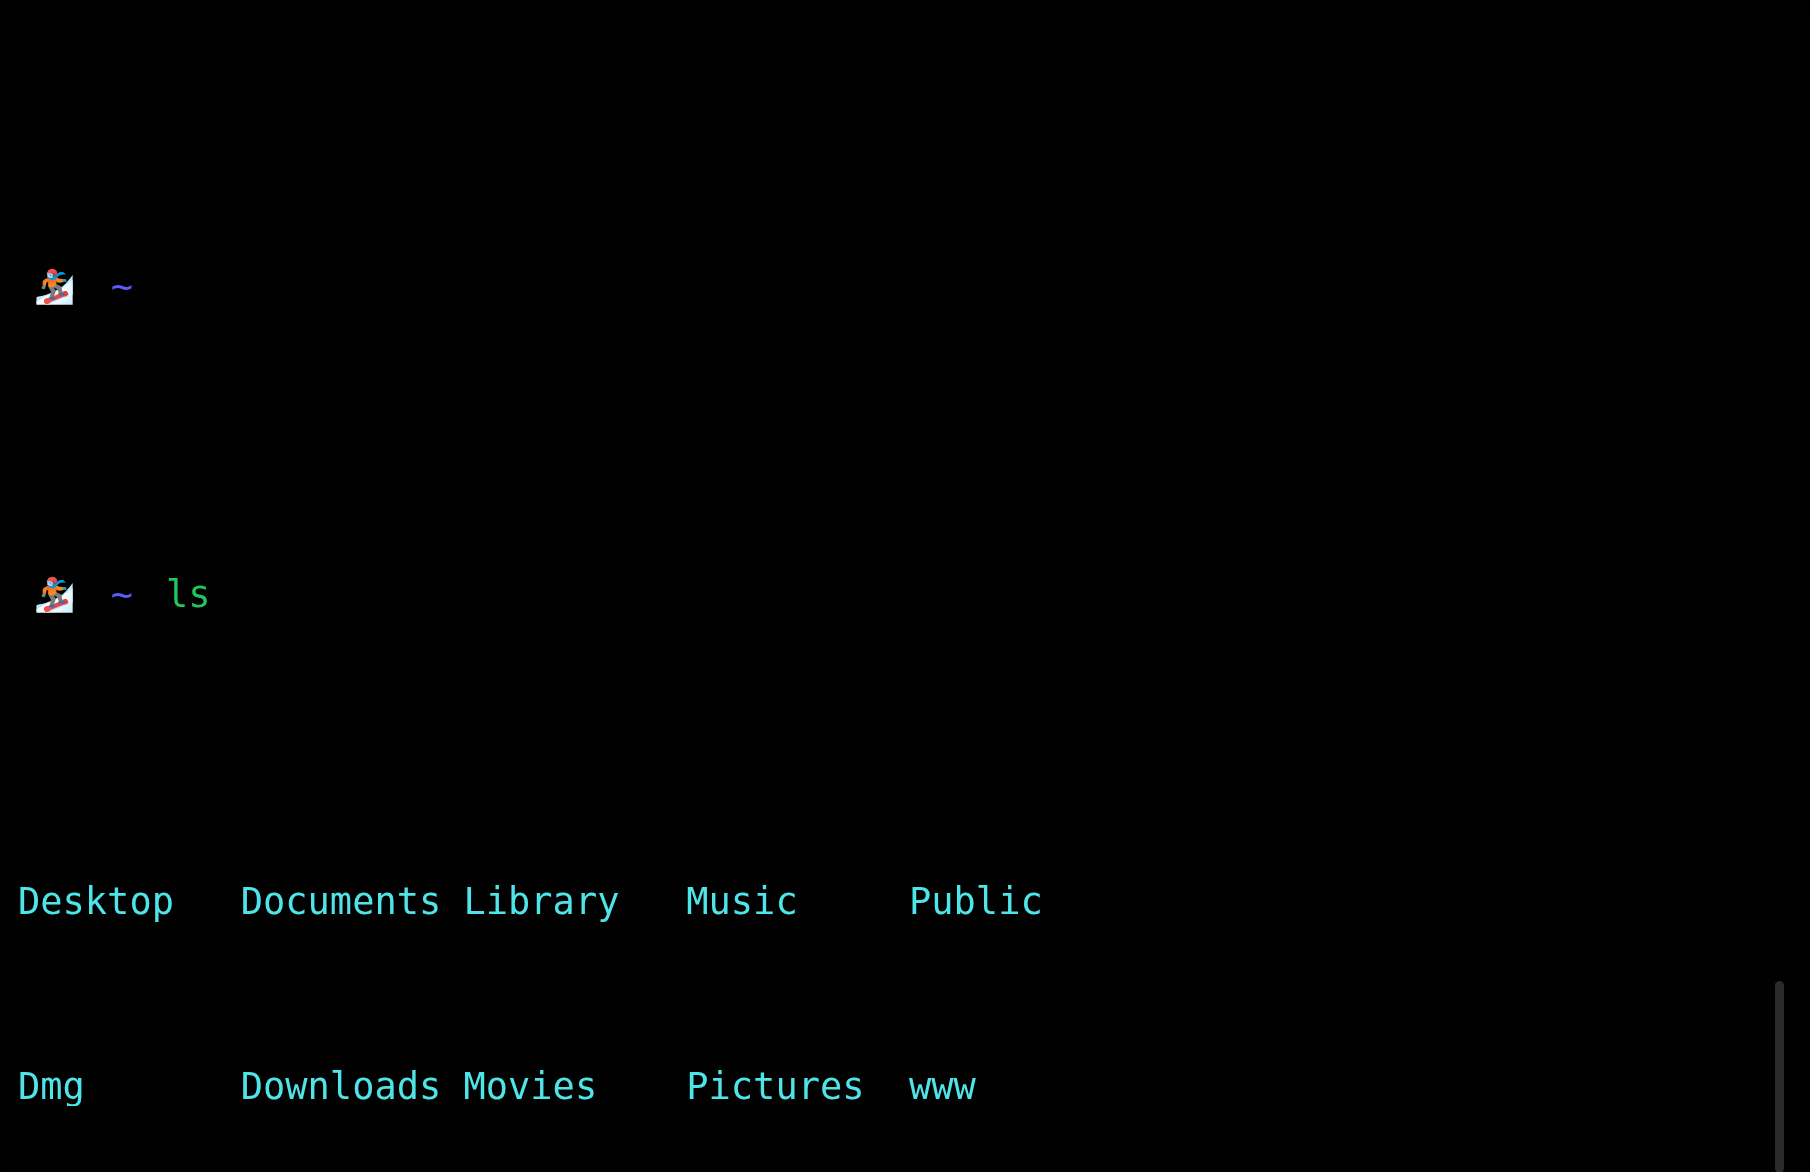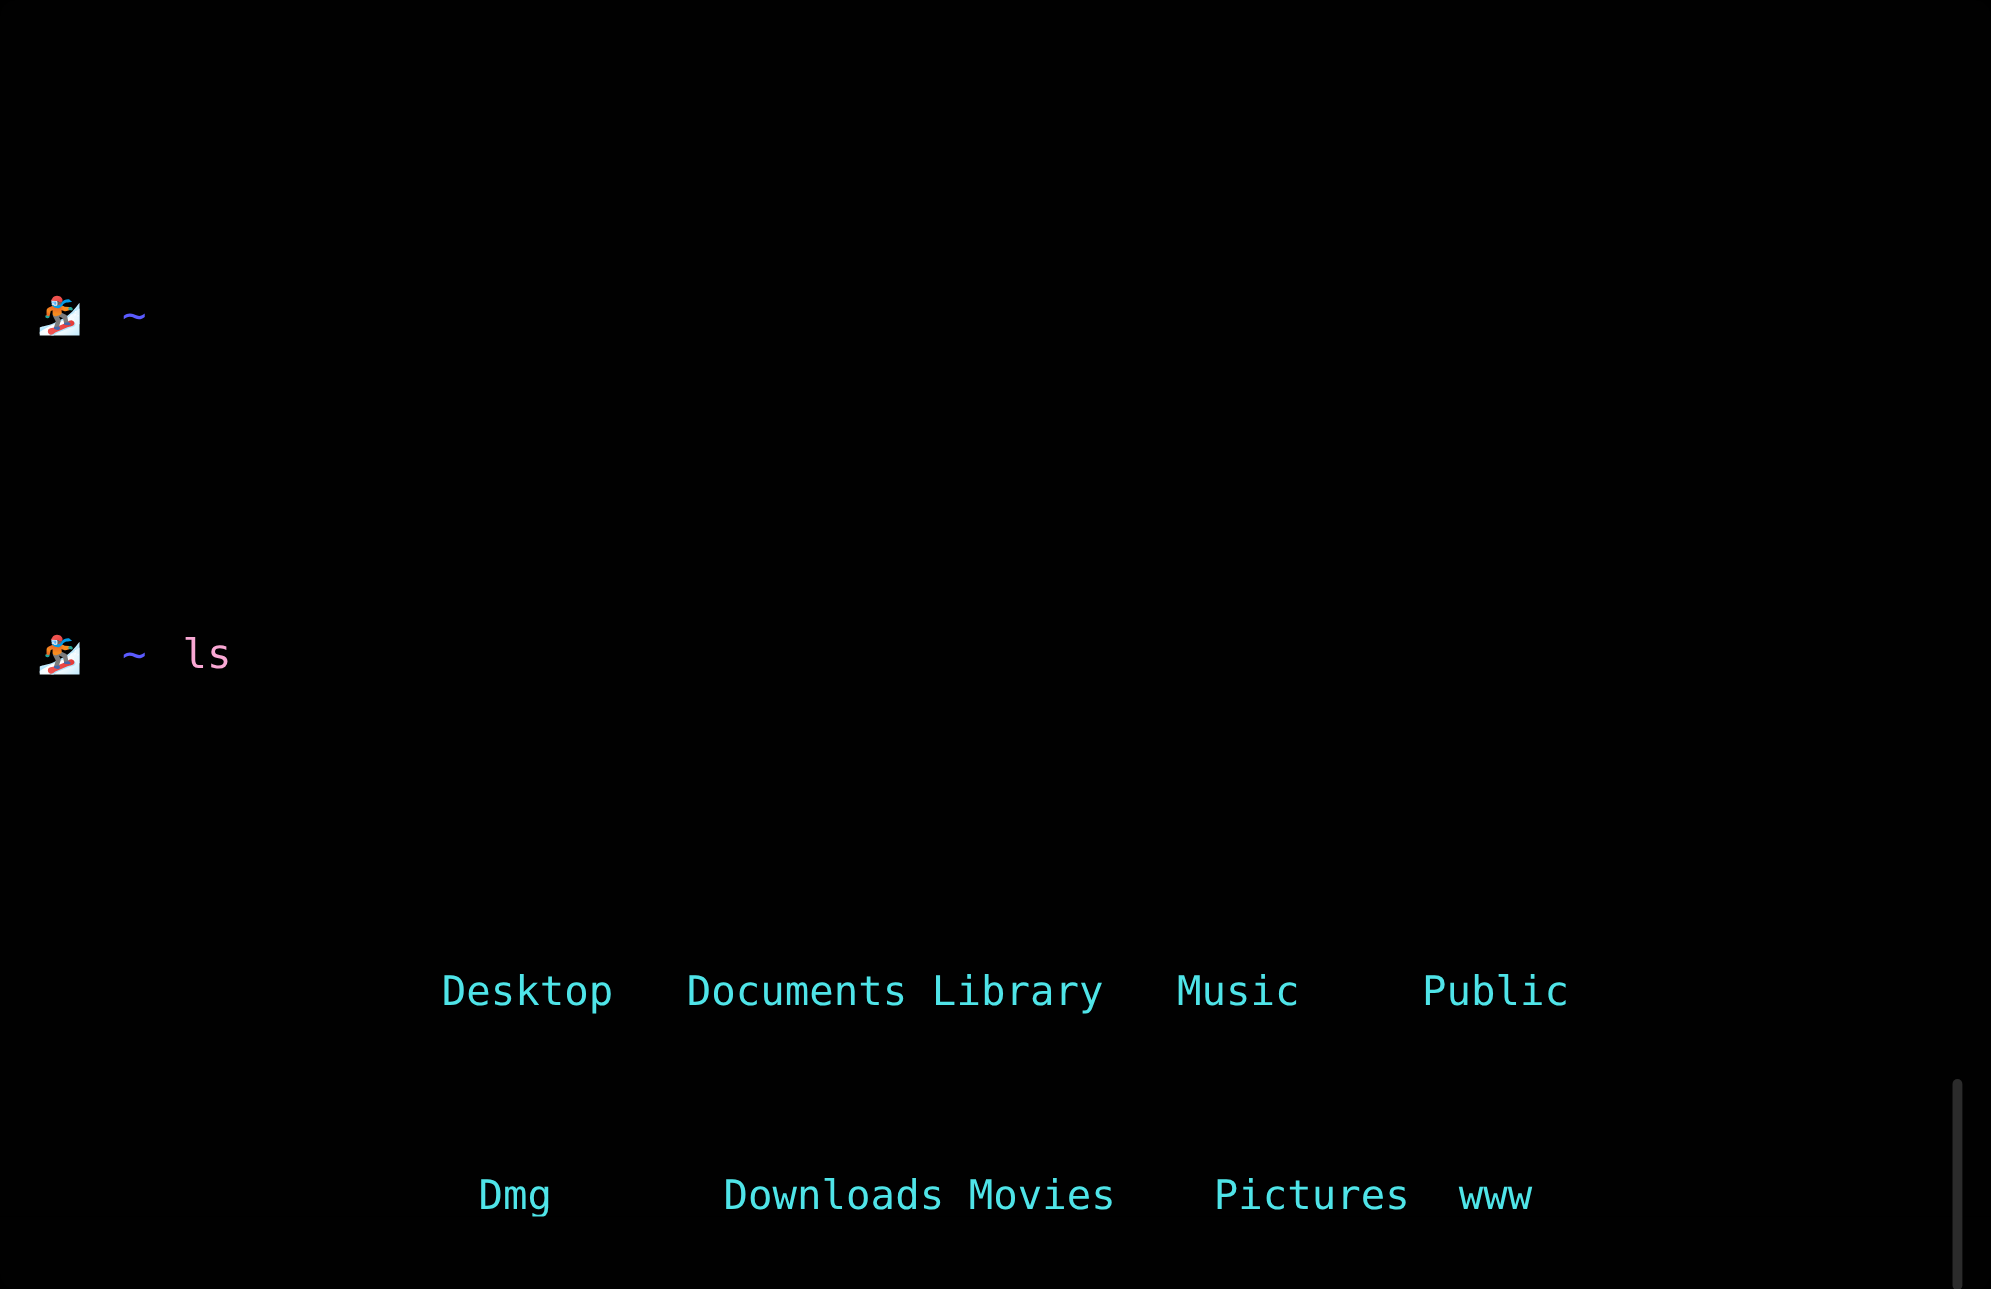--- a/index.html
+++ b/index.html
@@ -93,28 +93,28 @@
 
   .tilde {
     color: #5b5bff;
     display: inline-block;
     width: 52px;
     text-align: center;
     font-size: 37px;
   }
 
   .cmd {
-    color: #f9a8d4;
+    color: #22c55e;
     padding-left: 18px;
     font-size: 37px;
   }
   .cyan  { color: #4fe4e8; }
 
   
-  .ls-row { display: block; height: 61.5px; padding-left: 18px; white-space: pre; text-align: center; }
+  .ls-row { display: block; height: 61.5px; padding-left: 18px; white-space: pre; }
 
   
   .scrollbar-track {
     position: absolute;
     right: 4px;
     top: 66px;
     width: 22px;
     height: calc(100% - 66px);
     background: transparent;
   }

